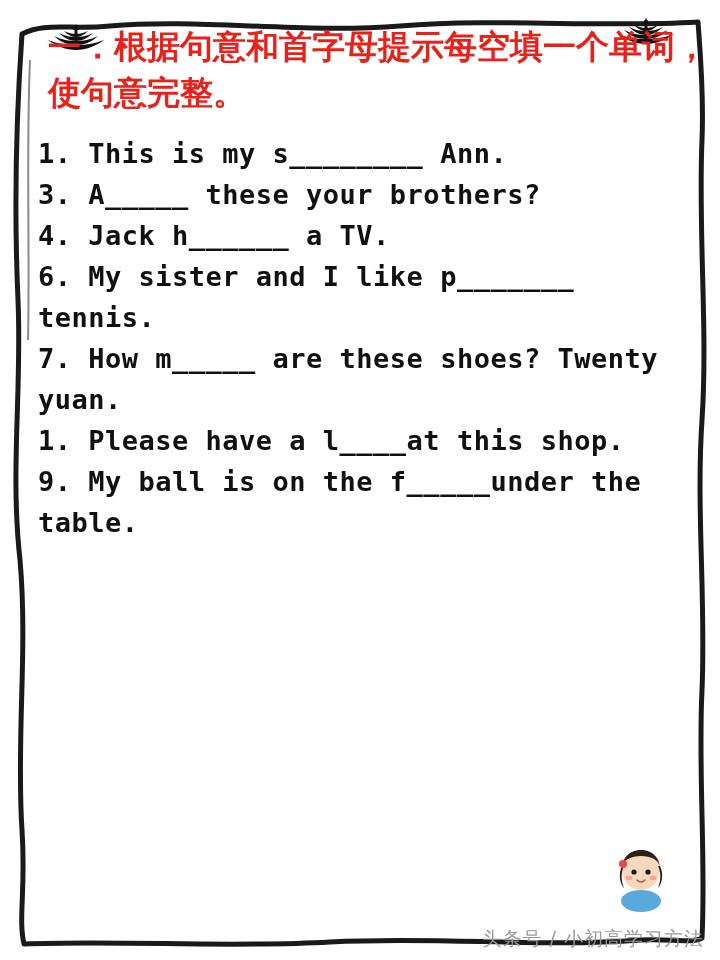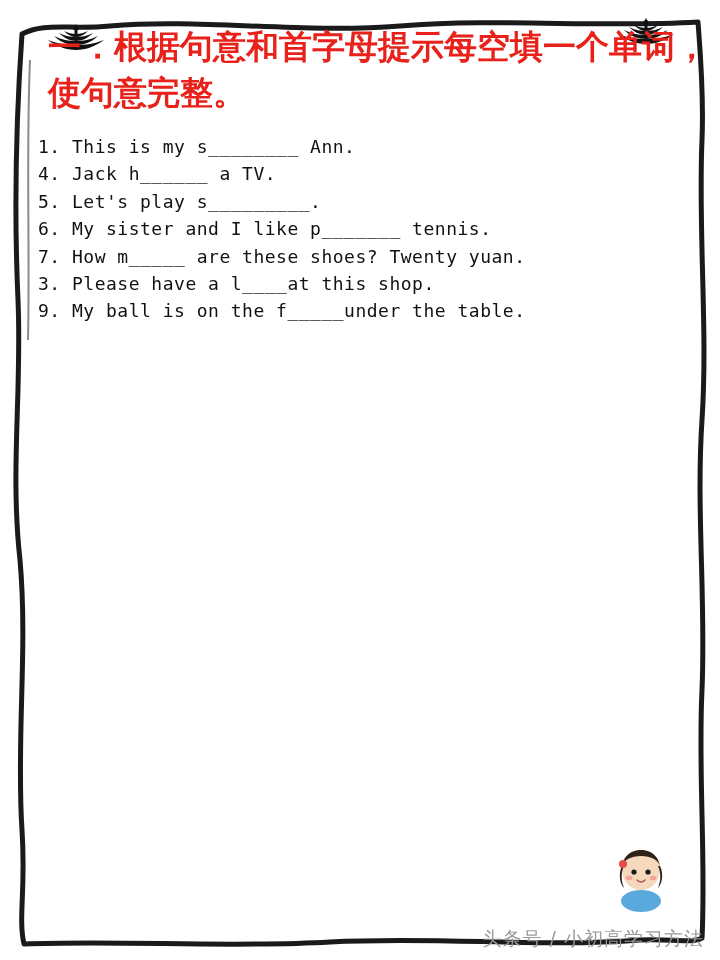--- a/index.html
+++ b/index.html
@@ -40,23 +40,24 @@
     line-height: 1.38;
     letter-spacing: 0px;
     margin: 8px 0 0 18px;
     width: 660px;
   }
 
   .questions {
     margin: 18px 0 8px 8px;
     color: #111111;
     font-family: "DejaVu Sans Mono", monospace;
-    font-size: 18px;
+    font-size: 27px;
     line-height: 1.52;
     letter-spacing: 0.5px;
+    font-weight: bold;
   }
   .q {
     white-space: pre-wrap;
     word-break: break-word;
   }
 
   
   .ornament {
     position: absolute;
     width: 60px;
@@ -115,25 +116,25 @@
     <path d="M30,0 L33,6 L27,6 Z"></path>
   </g>
 </svg>
 
 <div class="content">
 
   <div class="title">一．根据句意和首字母提示每空填一个单词，使句意完整。</div>
 
   <div class="questions">
     <div class="q">1. This is my s________ Ann.</div>
+    <div class="q">3. A_____ these your brothers?</div>
     <div class="q">4. Jack h______ a TV.</div>
-    <div class="q">5. Let's play s_________.</div>
     <div class="q">6. My sister and I like p_______ tennis.</div>
     <div class="q">7. How m_____ are these shoes? Twenty yuan.</div>
-    <div class="q">3. Please have a l____at this shop.</div>
+    <div class="q">1. Please have a l____at this shop.</div>
     <div class="q">9. My ball is on the f_____under the table.</div>
   </div>
 
 </div>
 
 <svg class="avatar" viewBox="0 0 62 68" xmlns="http://www.w3.org/2000/svg">
   <ellipse cx="31" cy="57" rx="20" ry="11" fill="#5aa9dc"></ellipse>
   <ellipse cx="31" cy="26" rx="19" ry="20" fill="#f6d9bd"></ellipse>
   <path d="M12,24 C12,8 50,8 50,24 C50,16 44,6 31,6 C18,6 12,16 12,24 Z" fill="#2e2118"></path>
   <path d="M12,22 C8,30 10,40 14,44 C10,34 12,26 14,22 Z" fill="#2e2118"></path>

